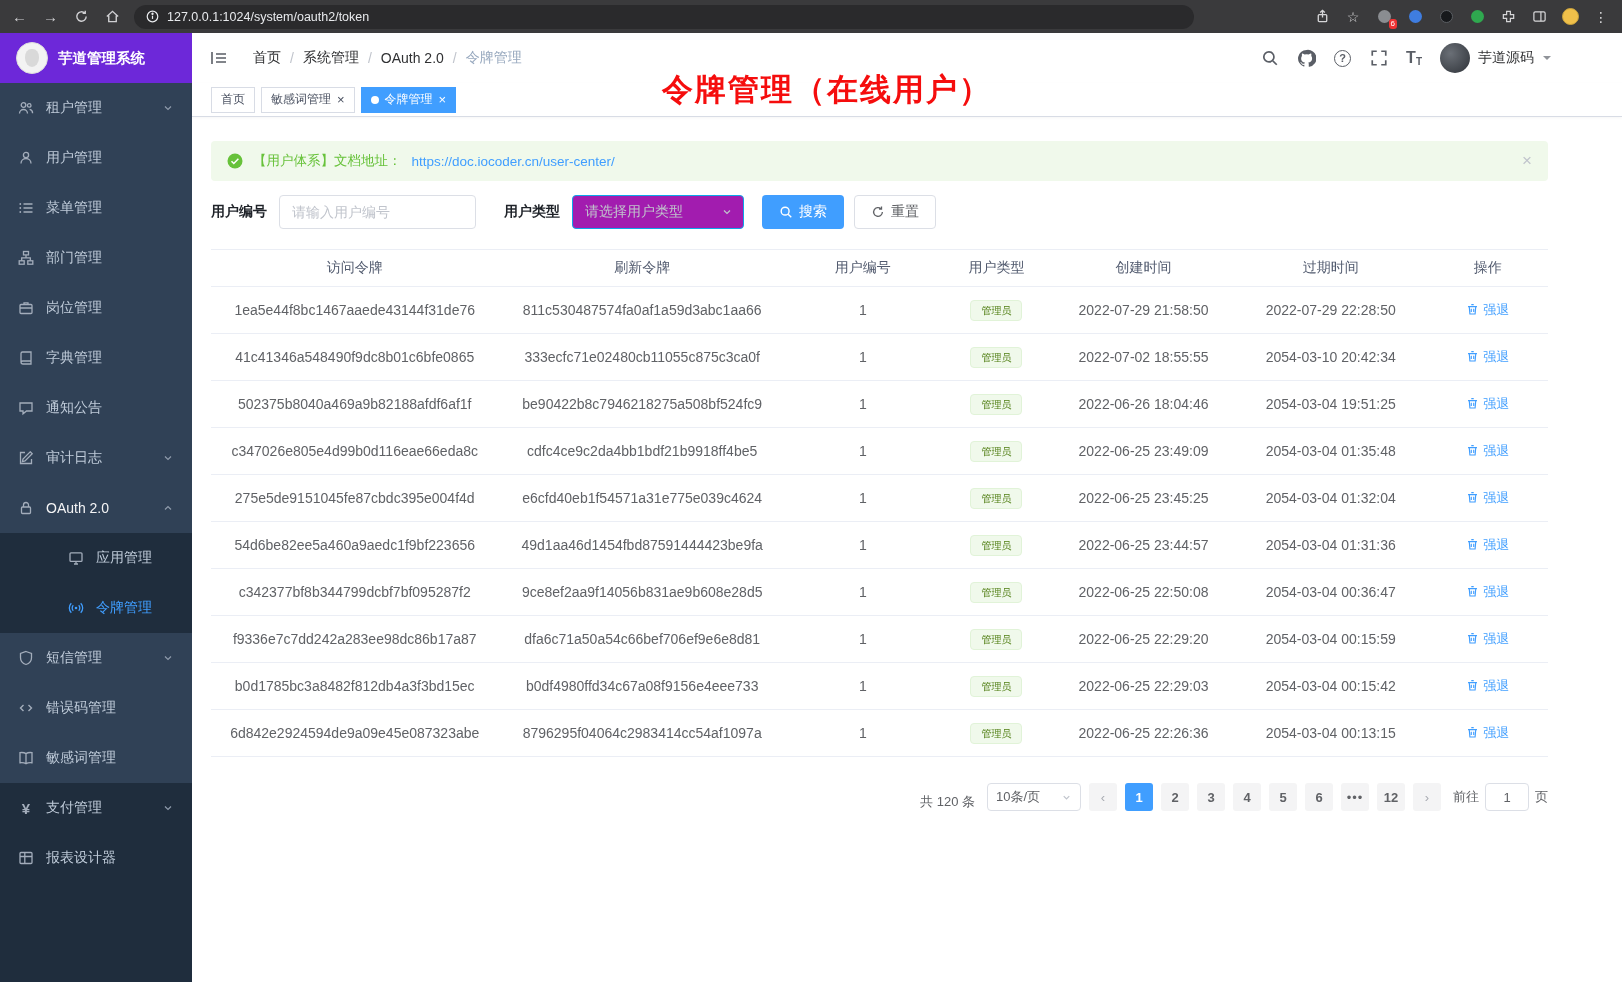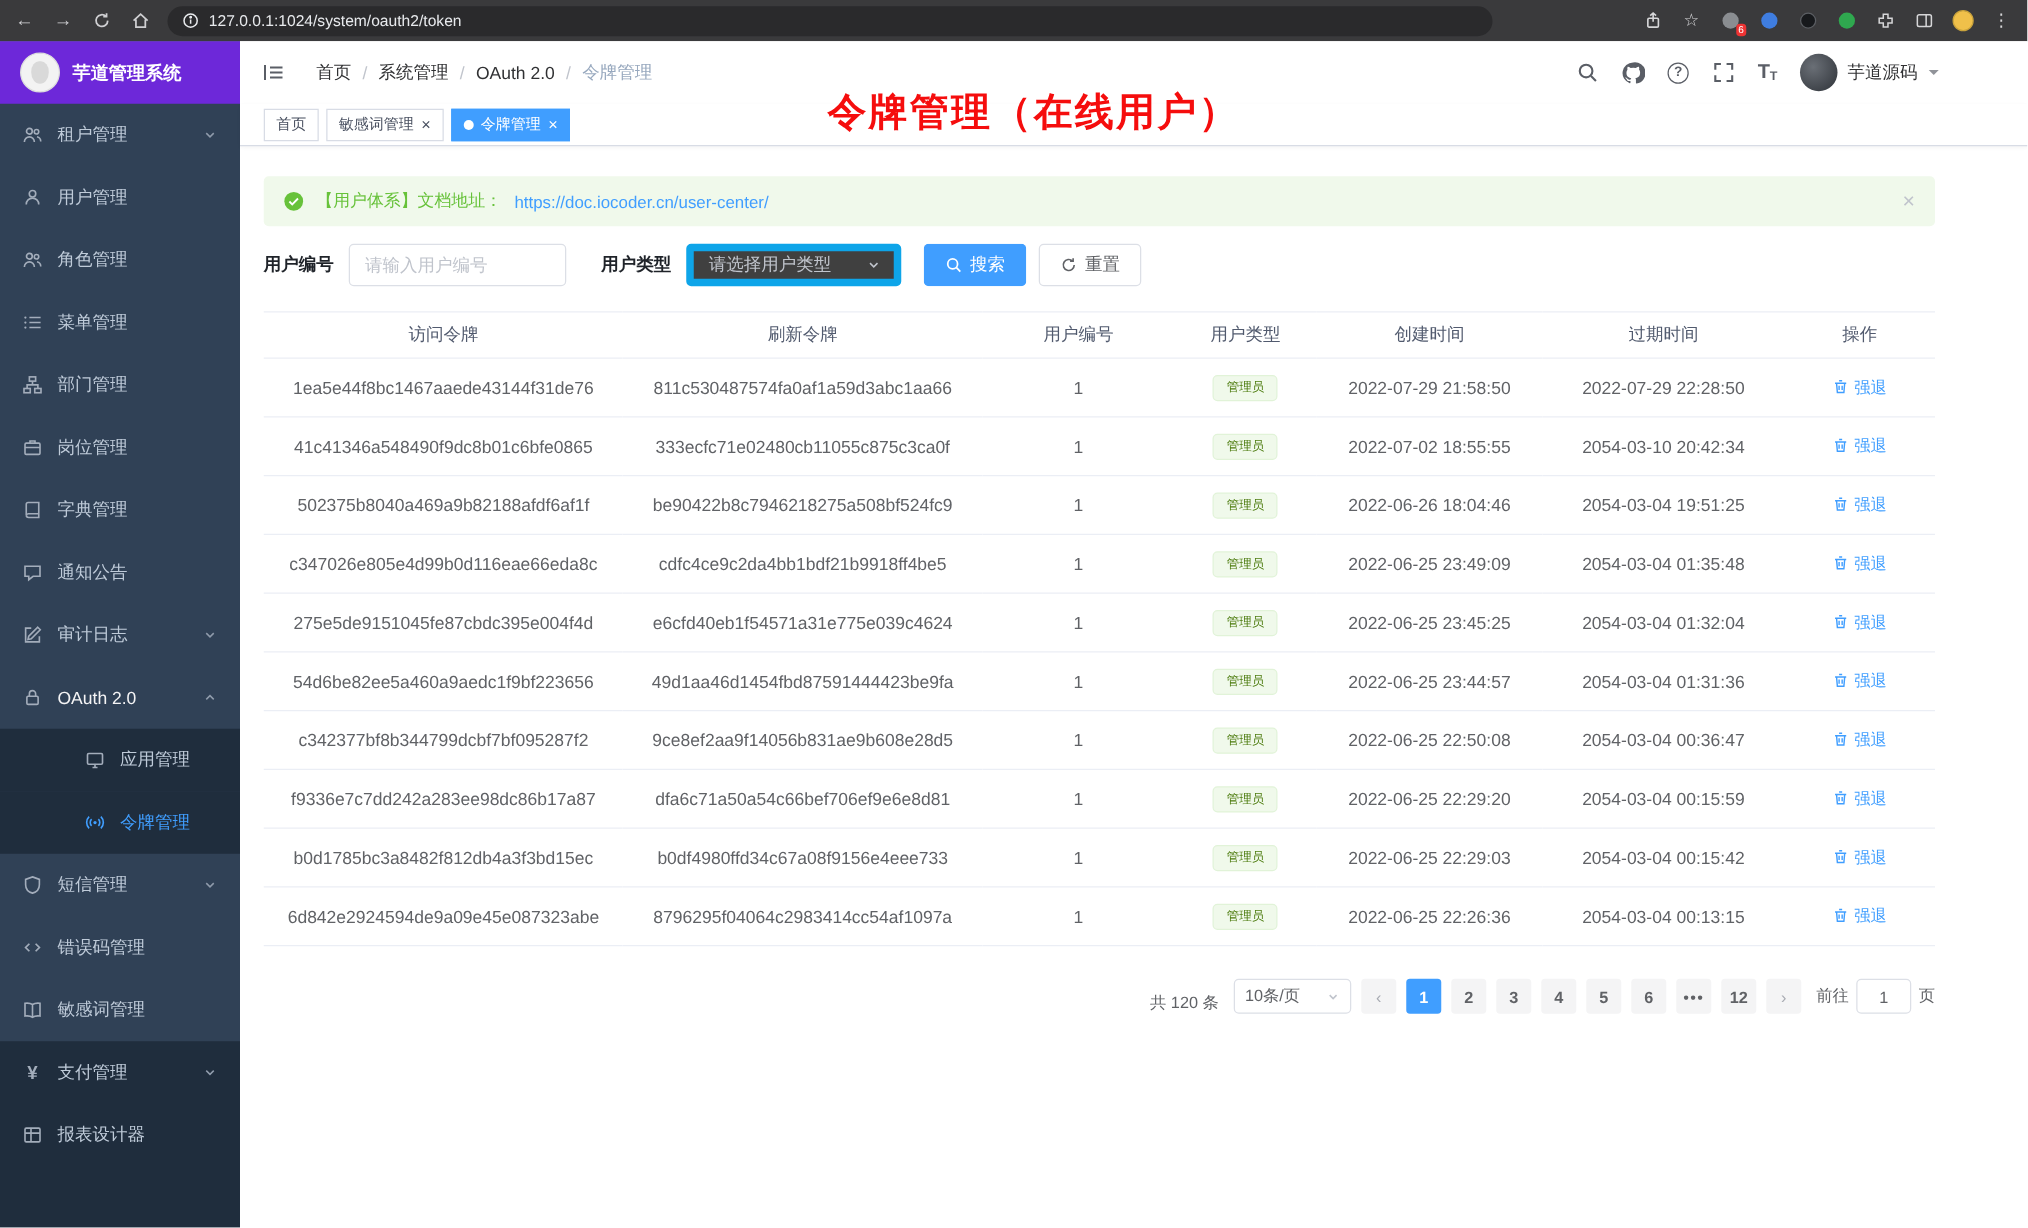--- a/index.html
+++ b/index.html
@@ -77,25 +77,25 @@
   .page { padding:24px 74px 0 19px; flex:1; }
 
   .alert { background:#f0f9eb; border-radius:4px; height:40px; display:flex; align-items:center;
     gap:10px; padding:0 16px; font-size:13.5px; color:#67c23a; margin-bottom:14px; }
   .alert .alink { color:#409eff; text-decoration:none; cursor:pointer; }
   .alert .aclose { margin-left:auto; color:#c0c4cc; font-size:17px; cursor:pointer; }
 
   .filters { display:flex; align-items:center; gap:10px; margin:6px 0 20px; }
   .flabel { font-size:14px; font-weight:bold; color:#1f2329; margin-right:2px; }
   .fgap { width:8px; }
-  input.tbox { width:174px; height:34px; border:1px solid #dcdfe6; border-radius:4px;
+  input.tbox { width:197px; height:34px; border:1px solid #dcdfe6; border-radius:4px;
     padding:0 12px; font-size:14px; color:#606266; outline:none;
     font-family:"Liberation Sans","DejaVu Sans",sans-serif; }
   input.tbox::placeholder { color:#c0c4cc; }
-  .selbox { width:172px; height:34px; border:6px solid #0ea5e9; border-radius:4px; background:#404040;
+  .selbox { width:172px; height:34px; border:1px solid #0ea5e9; border-radius:4px; background:#a21caf;
     display:flex; align-items:center; justify-content:space-between; padding:0 10px 0 12px;
     font-size:14px; color:#c0c4cc; cursor:pointer; }
   .btn { height:34px; border-radius:4px; display:flex; align-items:center; gap:6px;
     padding:16px 16px; font-size:14px; cursor:pointer; border:1px solid transparent; }
   .btn.primary { background:#409eff; color:#fff; margin-left:8px; }
   .btn.plain { background:#fff; border-color:#dcdfe6; color:#606266; }
 
   table.grid { width:100%; border-collapse:collapse; font-size:14px; color:#606266; table-layout:fixed; }
   .grid th { height:37px; font-size:14px; font-weight:400; color:#515a6e; text-align:center;
     border-top:1px solid #ebeef5; border-bottom:1px solid #ebeef5; background:#fff; }
@@ -215,29 +215,20 @@
       </div>
 
       <div class="menu-item">
         <svg class="mi" viewBox="0 0 16 16" fill="none" stroke="currentColor" stroke-width="1.3">
             <circle cx="8" cy="5" r="2.6"></circle>
             <path d="M3 13.5c0-2.8 2.2-5 5-5s5 2.2 5 5"></path>
           </svg>
         <span>用户管理</span>
       </div>
 
-      <div class="menu-item">
-        <svg class="mi" viewBox="0 0 16 16" fill="none" stroke="currentColor" stroke-width="1.3">
-            <circle cx="5.5" cy="5" r="2.3"></circle>
-            <path d="M1.5 13.5c0-2.2 1.8-4 4-4s4 1.8 4 4"></path>
-            <circle cx="11.2" cy="5.4" r="1.8"></circle>
-            <path d="M11.6 9.4c1.8.4 3 1.9 3 3.8"></path>
-          </svg>
-        <span>角色管理</span>
-      </div>
 
       <div class="menu-item">
         <svg class="mi" viewBox="0 0 16 16" fill="none" stroke="currentColor" stroke-width="1.3">
             <path d="M5.5 4h9M5.5 8h9M5.5 12h9"></path>
             <circle cx="2.3" cy="4" r=".9" fill="currentColor" stroke="none"></circle>
             <circle cx="2.3" cy="8" r=".9" fill="currentColor" stroke="none"></circle>
             <circle cx="2.3" cy="12" r=".9" fill="currentColor" stroke="none"></circle>
           </svg>
         <span>菜单管理</span>
       </div>

